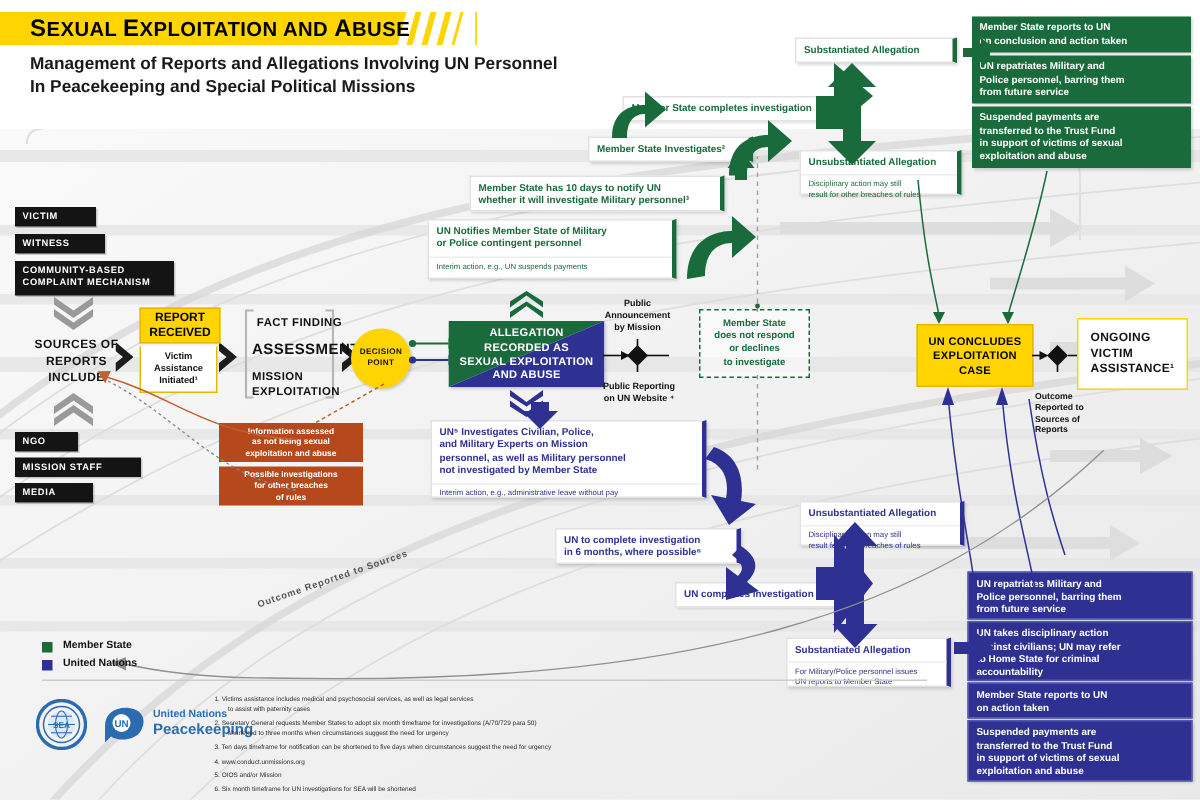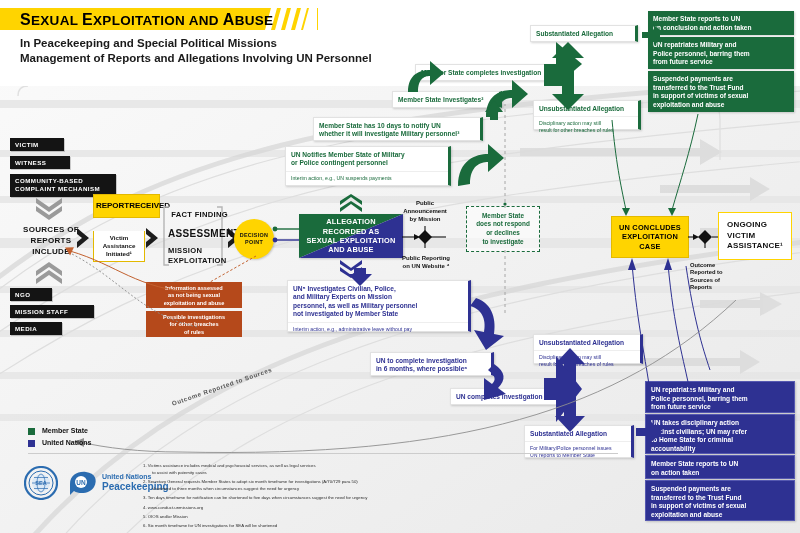--- a/index.html
+++ b/index.html
@@ -134,22 +134,22 @@
         <polygon points="16,0 22,0 16,22 10,22"></polygon>
         <polygon points="26,0 32,0 26,22 20,22"></polygon>
         <polygon points="36,0 42,0 36,22 30,22"></polygon>
       </g>
       <polygon points="44,0 52,0 52,22 38,22" fill="#ffffff"></polygon>
     </svg>
     <div class="hdr-title">
       <span class="cap">S</span><span>EXUAL </span><span class="cap">E</span><span>XPLOITATION AND </span><span class="cap">A</span><span>BUSE</span>
     </div>
     <div class="hdr-sub">
+      <div>Management of Reports and Allegations Involving UN Personnel</div>
       <div>In Peacekeeping and Special Political Missions</div>
-      <div>Management of Reports and Allegations Involving UN Personnel</div>
     </div>
   </div>
 
   <div class="blk" style="left:10px;top:138px;width:44px;height:13px;">VICTIM</div>
   <div class="blk" style="left:10px;top:156px;width:50px;height:13px;">WITNESS</div>
   <div class="blk two" style="left:10px;top:174px;width:96px;height:20px;">
     <div>COMMUNITY-BASED</div>
     <div>COMPLAINT MECHANISM</div>
   </div>
 
@@ -180,21 +180,21 @@
   <svg style="position:absolute;left:77px;top:228px;width:12px;height:20px;" viewBox="0 0 12 20">
     <polygon points="0,0 12,10 0,20 0,14 5,10 0,6" fill="#1c1c1c"></polygon>
   </svg>
   <svg style="position:absolute;left:146px;top:228px;width:12px;height:20px;" viewBox="0 0 12 20">
     <polygon points="0,0 12,10 0,20 0,14 5,10 0,6" fill="#1c1c1c"></polygon>
   </svg>
   <svg style="position:absolute;left:228px;top:228px;width:12px;height:20px;" viewBox="0 0 12 20">
     <polygon points="0,0 12,10 0,20 0,14 5,10 0,6" fill="#1c1c1c"></polygon>
   </svg>
 
-  <div class="yellowbox" style="left:93px;top:194px;width:52px;height:22px;font-size:8px;line-height:10px;flex-direction:row;padding-left:13px;">
+  <div class="yellowbox" style="left:93px;top:205px;width:52px;height:22px;font-size:8px;line-height:10px;flex-direction:column;">
     <span>REPORT</span>
     <span>RECEIVED</span>
   </div>
   <div style="position:absolute;left:93px;top:231px;width:52px;height:31px;background:#fff;border:1px solid #e3b900;border-top:none;box-sizing:border-box;display:flex;flex-direction:column;align-items:center;justify-content:center;font-size:6.2px;line-height:8.2px;font-weight:bold;color:#111;">
     <span>Victim</span>
     <span>Assistance</span>
     <span>Initiated¹</span>
   </div>
 
   <svg style="position:absolute;left:160px;top:206px;width:10px;height:60px;" viewBox="0 0 10 60">

